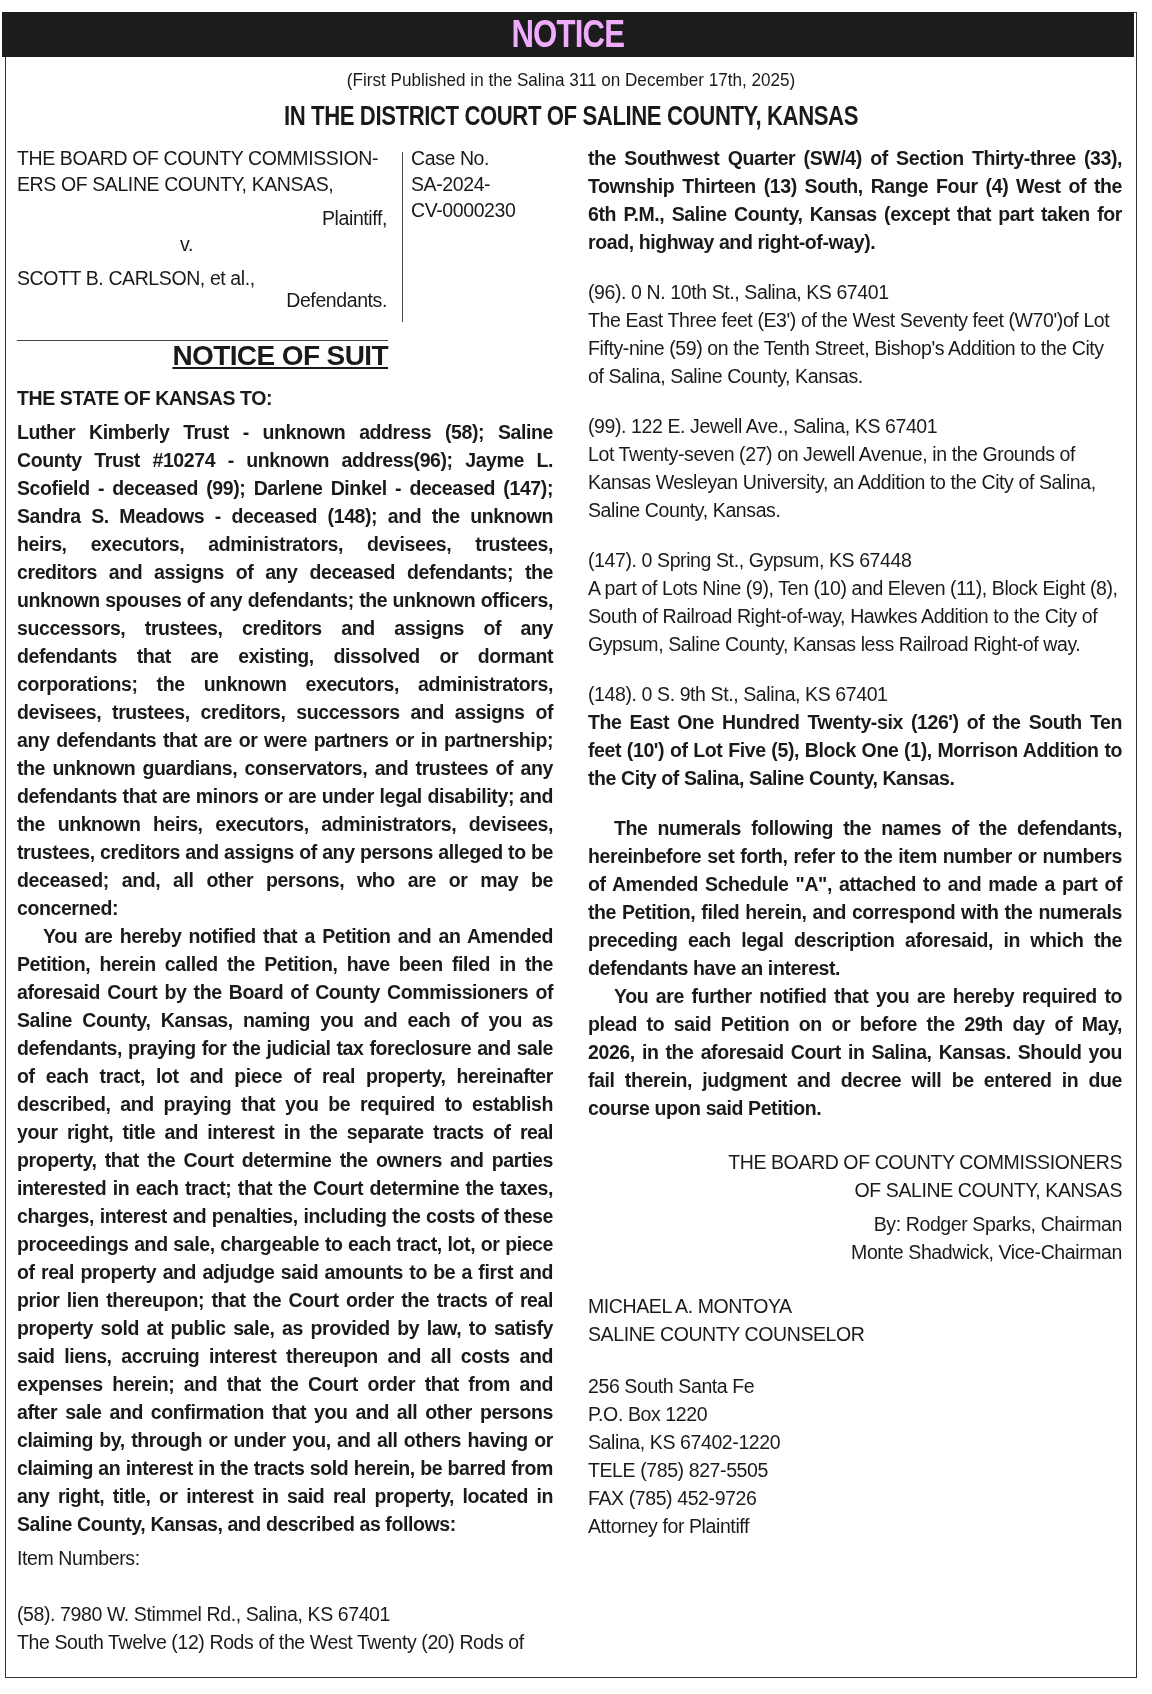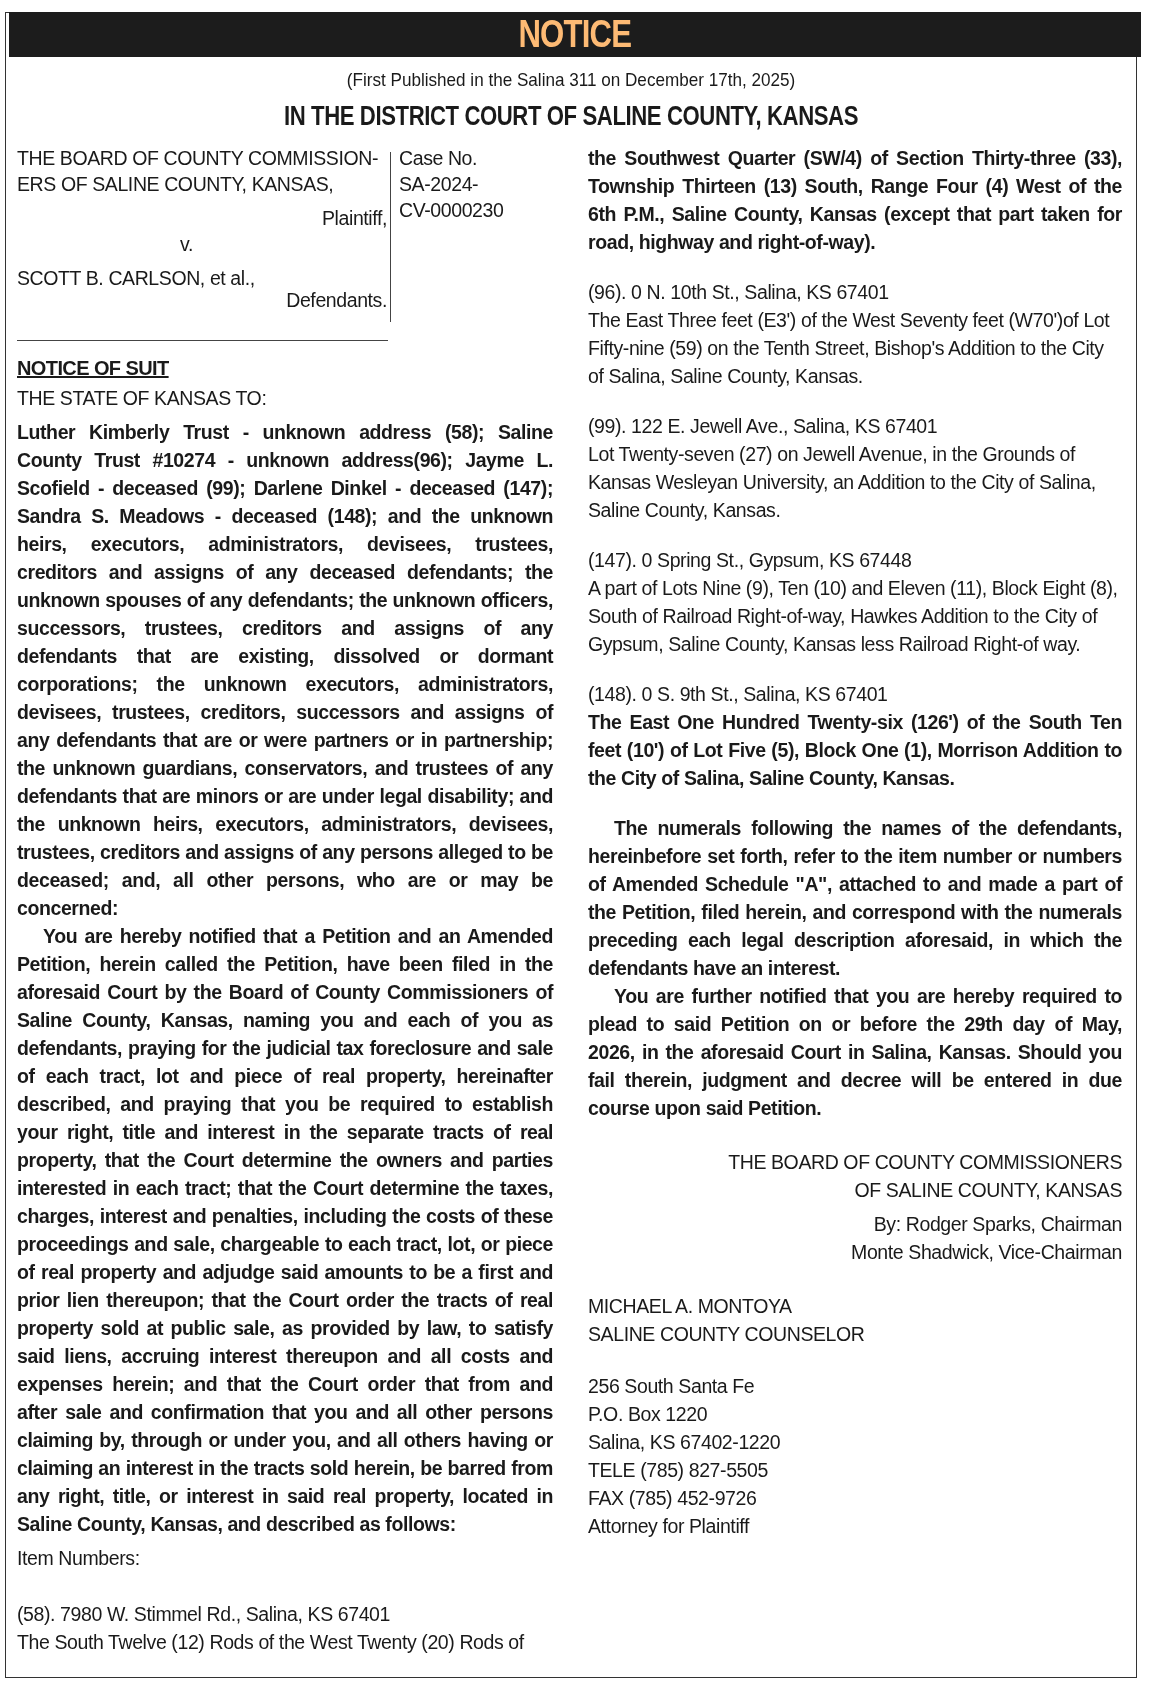--- a/index.html
+++ b/index.html
@@ -1,32 +1,32 @@
 <!DOCTYPE html>
 <html><head>
 <meta charset="utf-8">
 <style>
   html, body { margin:0; padding:0; background:#ffffff; }
   body { width:1152px; height:1694px; position:relative; font-family:"Liberation Sans", sans-serif; color:#1a1a1a; }
   .frame { position:absolute; left:5px; top:12px; width:1132px; height:1666px; border:1.5px solid #333; box-sizing:border-box; }
-  .header-bar { position:absolute; left:9px; top:12px; width:1132px; height:45px; background:#1c1c1c; color:#fdba74; text-align:center; }
+  .header-bar { position:absolute; left:2px; top:12px; width:1132px; height:45px; background:#1c1c1c; color:#f0abfc; text-align:center; }
   .header-bar .title { font-family:"Liberation Sans", sans-serif; font-weight:bold; font-size:38px; line-height:45px; letter-spacing:-1px; transform:scaleX(0.82); display:inline-block; }
   .published { position:absolute; left:0; width:1142px; top:68px; text-align:center; font-size:19px; line-height:24px; transform:scaleX(0.9); }
   .court { position:absolute; left:0; width:1142px; top:100px; text-align:center; font-size:27px; line-height:32px; font-weight:bold; transform:scaleX(0.82); letter-spacing:-0.5px; }
   .col { position:absolute; font-size:19.5px; line-height:28px; letter-spacing:-0.4px; }
   .col-left { left:17px; top:152px; width:536px; }
   .col-right { left:588px; top:152px; width:534px; }
   .caption { position:relative; height:190px; }
   .caption .parties { position:absolute; left:0; top:0; width:370px; }
-  .caption .case { position:absolute; left:373px; top:0; width:150px; border-left:1.5px solid #444; padding-left:8px; height:170px; box-sizing:border-box; }
+  .caption .case { position:absolute; left:385px; top:0; width:150px; border-left:1.5px solid #444; padding-left:8px; height:170px; box-sizing:border-box; }
   .caption .line { position:absolute; }
   .caption .rule { position:absolute; left:0; top:188px; width:371px; border-top:1.5px solid #444; }
   .right-align { text-align:right; }
-  .suit-title { margin-top:12px; text-align:left; font-weight:bold; text-decoration:underline; font-size:20px; letter-spacing:-0.6px; width:371px; }
-  .state-to { margin-top:2px; }
+  .suit-title { text-align:right; font-weight:bold; text-decoration:underline; font-size:28px; letter-spacing:-0.6px; width:371px; }
+  .state-to { margin-top:14px;font-weight:bold; }
   .justify { text-align:justify;font-weight:bold; }
   .para { margin:6px 0 0 0; }
   .indent { text-indent:26px; }
   .gap { height:28px; }
   .sig { text-align:right; }
   p { margin:0; }
 </style>
 </head>
 <body>
 

